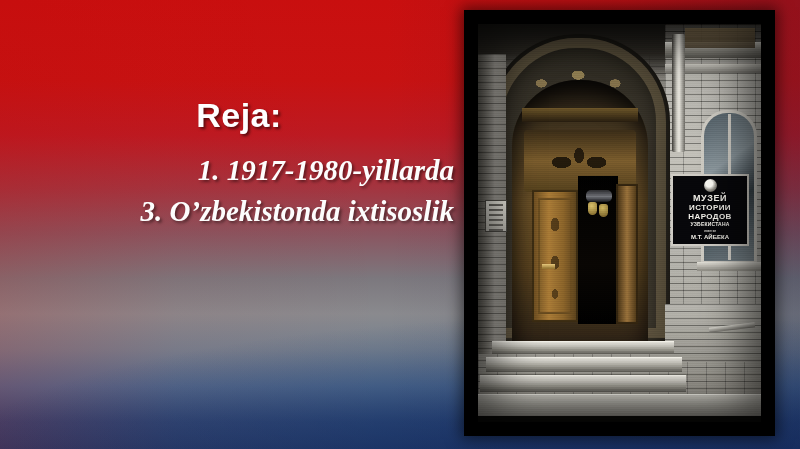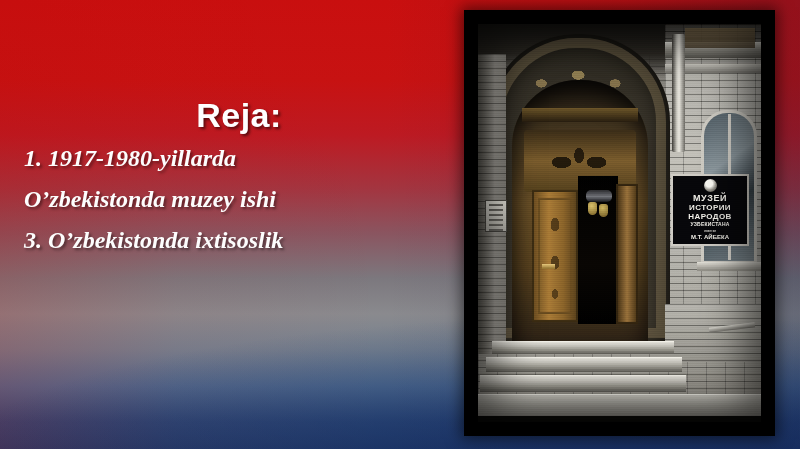--- a/index.html
+++ b/index.html
@@ -54,31 +54,31 @@
     z-index:5;
   }
   .slide-title {
     font-family:"Liberation Sans", sans-serif;
     font-weight:bold;
     font-size:34px;
     color:#ffffff;
     text-align:center;
     letter-spacing:0.5px;
     text-shadow:2px 2px 3px rgba(0,0,0,0.55);
-    margin-bottom:4px;
+    margin-bottom:16px;
     line-height:1.12;
   }
   .body-line {
     font-family:"Liberation Serif", serif;
     font-style:italic;
     font-weight:bold;
-    font-size:24px;
+    font-size:29px;
     line-height:41px;
     color:#fdfdfd;
-    text-align:left;
+    text-align:right;
     white-space:nowrap;
     text-shadow:2px 2px 3px rgba(0,0,0,0.45);
   }
 
   
   .photo-frame {
     position:absolute;
     left:464px; top:10px;
     width:311px; height:426px;
     background:#000000;
@@ -325,21 +325,20 @@
 <body>
 
 <div id="slide">
 
   <div class="ph-layer vignette-h"></div>
   <div class="vignette-b"></div>
 
   <div class="text-block">
     <div class="slide-title">Reja:</div>
     <div class="body-line">1. 1917-1980-yillarda</div>
-    <div class="body-line">O’zbekistonda muzey ishi</div>
     <div class="body-line">3. O’zbekistonda ixtisoslik</div>
   </div>
 
   <div class="photo-frame">
     <div class="photo">
 
       <div class="ph-layer brick-base"></div>
       <div class="ph-layer top-dark"></div>
 
       <div class="ph-layer right-facade"></div>

